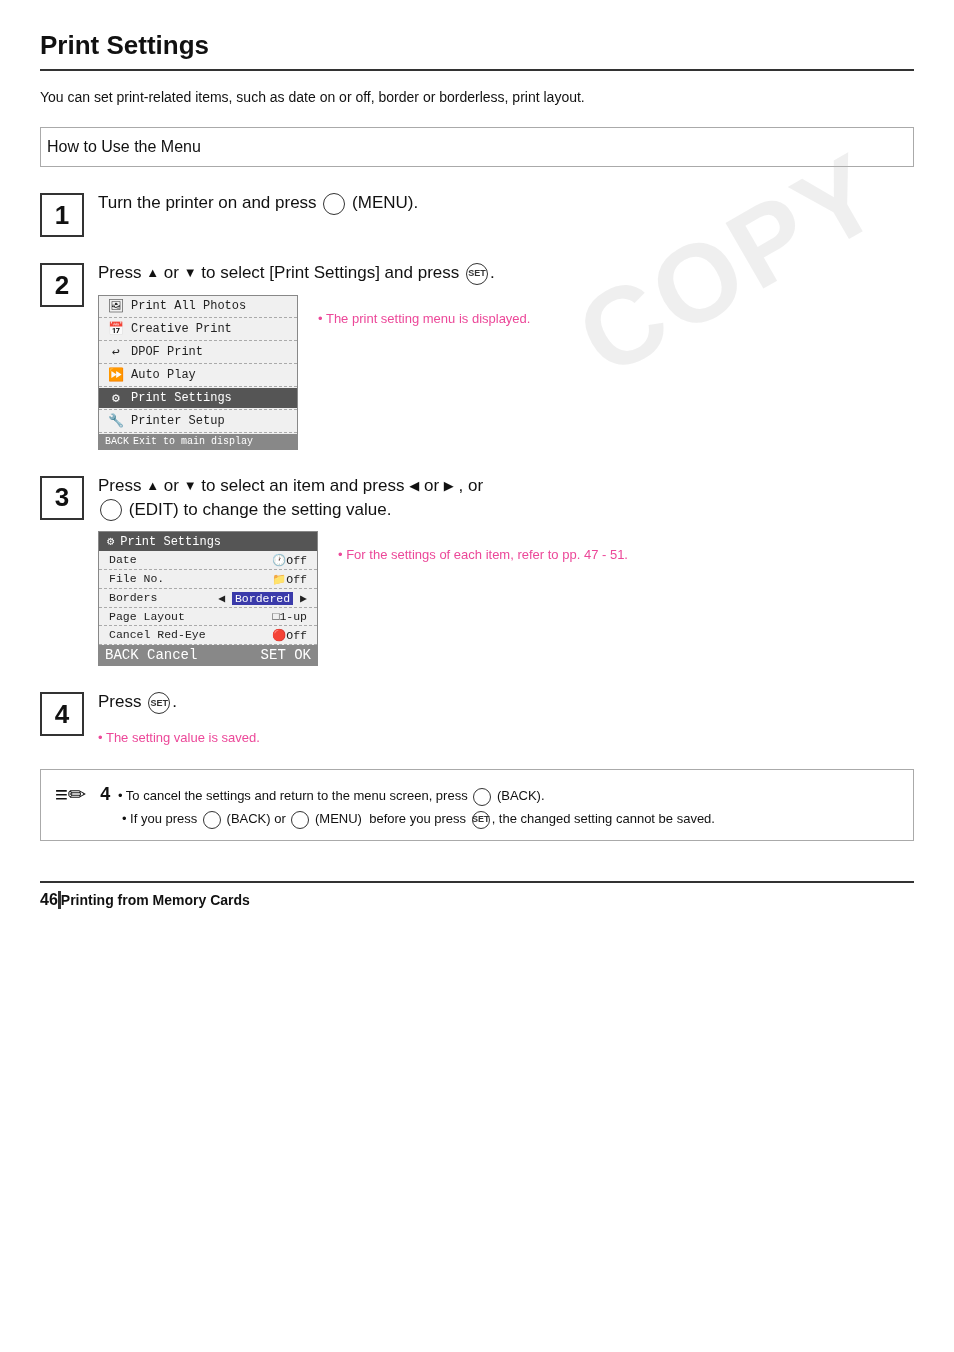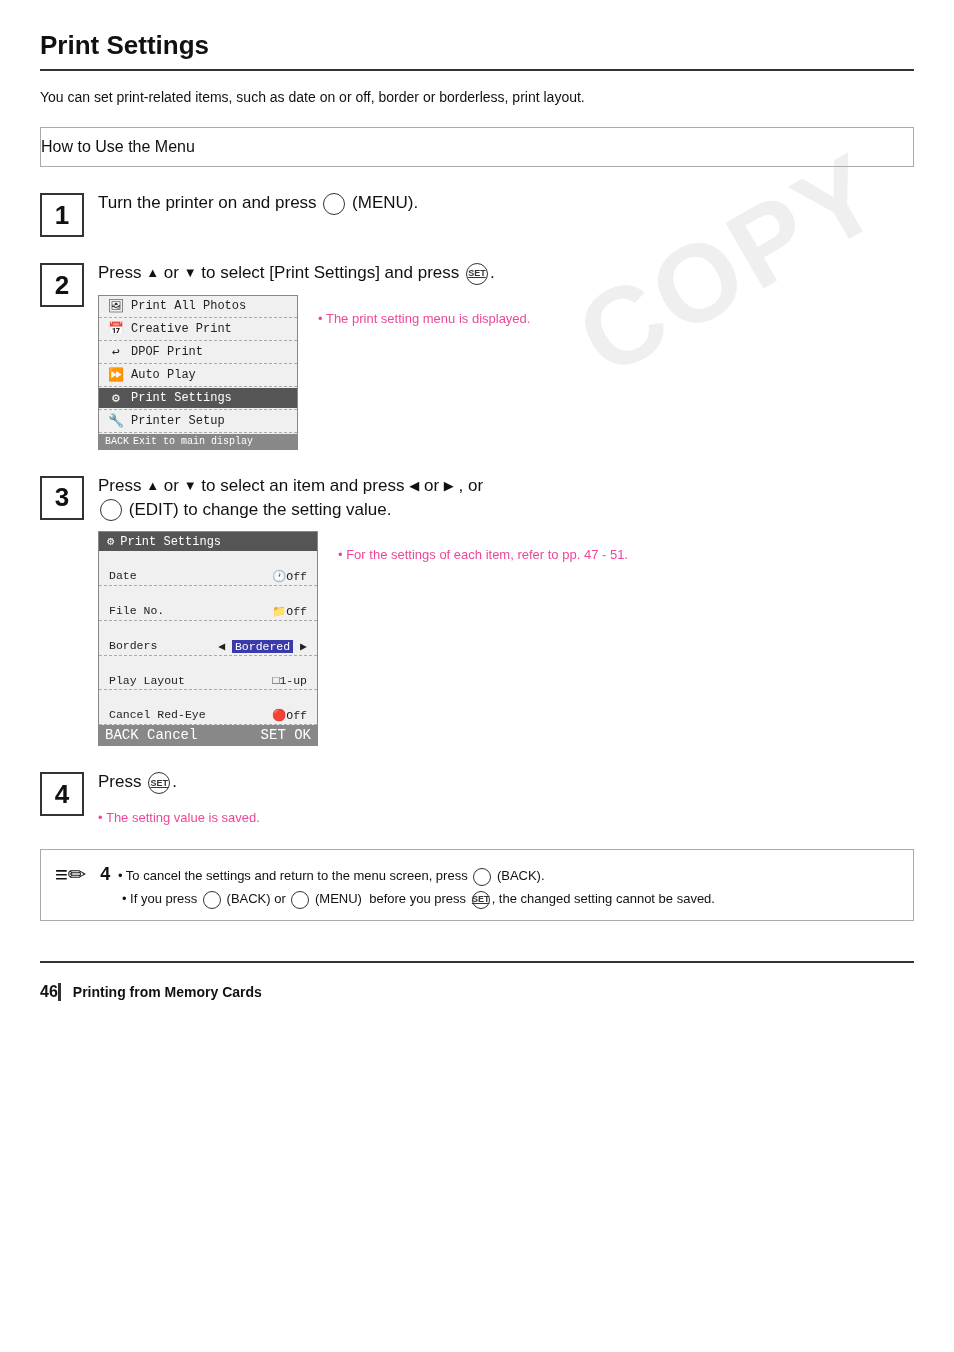--- a/index.html
+++ b/index.html
@@ -22,21 +22,21 @@
       margin-bottom: 18px;
     }
 
     .intro-text {
       font-size: 14px;
       margin-bottom: 22px;
     }
 
     .section-box {
       border: 1px solid #aaa;
-      padding: 10px 0;
+      padding: 10px 6px;
       margin-bottom: 24px;
       font-size: 16px;
     }
 
     .step-block {
       display: flex;
       align-items: flex-start;
       margin-bottom: 24px;
       gap: 14px;
     }
@@ -147,21 +147,20 @@
       justify-content: center;
       width: 22px;
       height: 22px;
       border: 1.5px solid #333;
       border-radius: 50%;
       font-size: 9px;
       font-weight: bold;
       vertical-align: middle;
       margin: 0 2px;
       color: #333;
-      text-decoration: underline;
     }
 
     .arrow-up::before { content: "▲"; }
     .arrow-down::before { content: "▼"; }
     .arrow-left::before { content: "◀"; }
     .arrow-right::before { content: "▶"; }
     .arrow-sym {
       font-size: 13px;
       vertical-align: middle;
     }
@@ -185,21 +184,20 @@
       align-items: center;
       gap: 6px;
     }
 
     .settings-screenshot .s-row {
       padding: 2px 10px;
       display: flex;
       justify-content: space-between;
       font-size: 11.5px;
       color: #222;
-      margin-top: 16px;
     }
 
     .settings-screenshot .s-row.highlighted .s-val {
       background: #3a3aaa;
       color: #fff;
       padding: 0 3px;
     }
 
     .settings-screenshot .s-divider {
       border-top: 1px dashed #aaa;
@@ -250,36 +248,35 @@
       color: rgba(180,180,180,0.22);
       transform: rotate(-30deg);
       pointer-events: none;
       user-select: none;
       letter-spacing: 4px;
     }
 
     .footer-bar {
       border-top: 2px solid #333;
       margin-top: 40px;
-      padding-top: 20px;
+      padding-top: 8px;
       display: flex;
       align-items: center;
       font-size: 14px;
       text-align: center;
     }
 
     .footer-page {
       font-weight: bold;
       font-size: 16px;
     }
 
     .footer-text {
       font-size: 14px;
       font-weight: bold;
-      margin-left: 12px;
     }
 
     .footer-divider {
       width: 3px;
       height: 18px;
       background: #333;
     }
   </style>
 </head>
 <body>
@@ -395,21 +392,21 @@
         </div>
         <div class="s-divider"></div>
 
         <div class="s-row highlighted">
           <span>Borders</span>
           <span>◀ <span class="s-val" style="background:#3a3aaa;color:#fff;padding:0 3px;">Bordered</span> ▶</span>
         </div>
         <div class="s-divider"></div>
 
         <div class="s-row">
-          <span>Play Layout</span>
+          <span>Page Layout</span>
           <span>□1-up</span>
         </div>
         <div class="s-divider"></div>
 
         <div class="s-row">
           <span>Cancel Red-Eye</span>
           <span>🔴Off</span>
         </div>
         <div class="s-divider"></div>
         <div class="s-footer">

